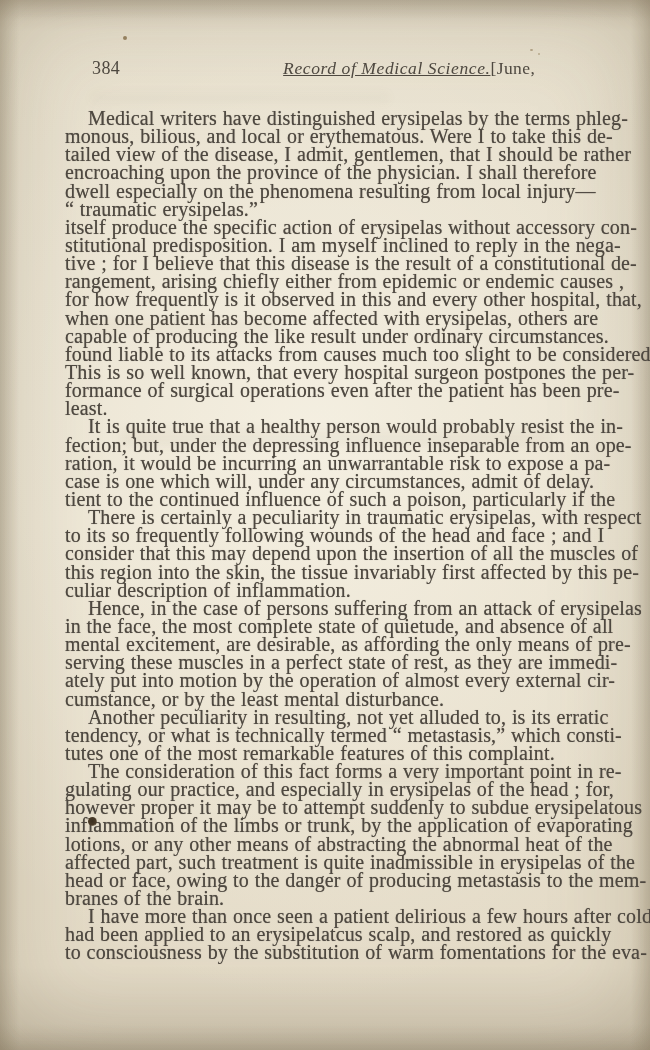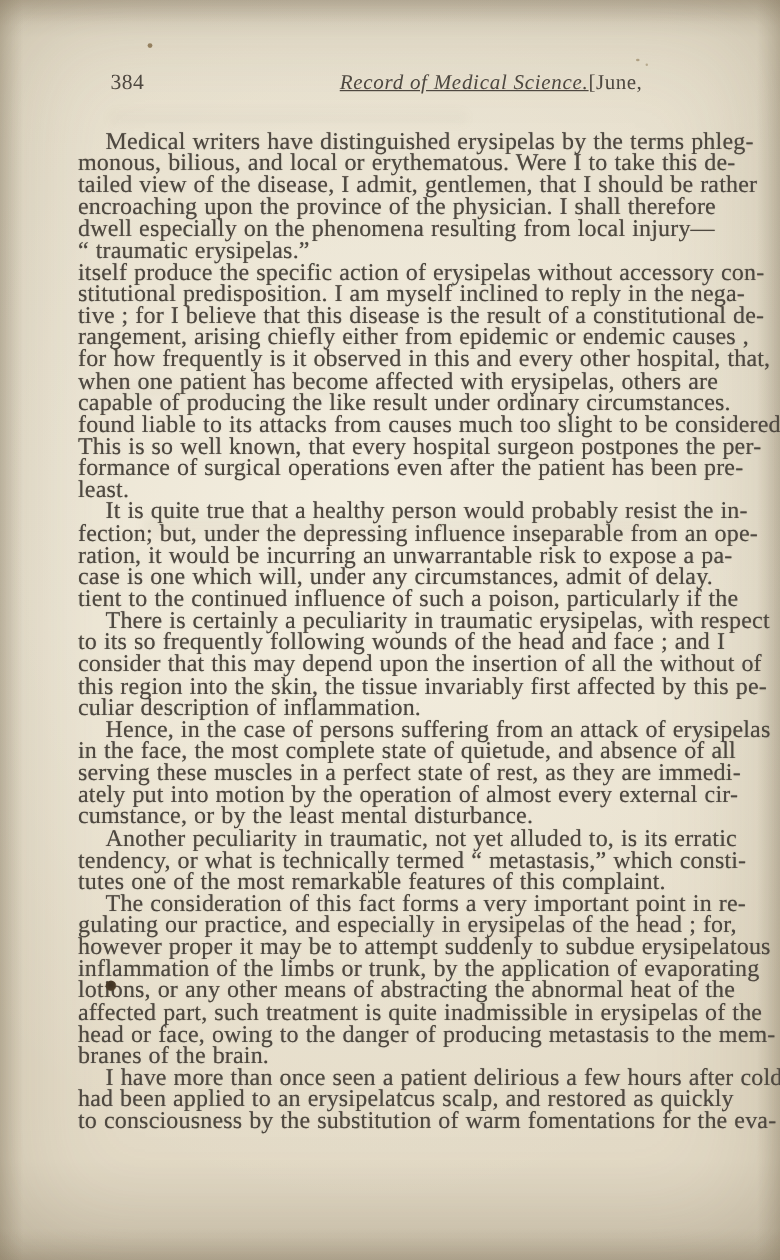--- a/index.html
+++ b/index.html
@@ -154,33 +154,34 @@
       <div class="paragraph">
         <div class="line first">It is quite true that a healthy person would probably resist the in-</div>
         <div class="line">fection; but, under the depressing influence inseparable from an ope-</div>
         <div class="line">ration, it would be incurring an unwarrantable risk to expose a pa-</div>
         <div class="line flush">case is one which will, under any circumstances, admit of delay.</div>
         <div class="line">tient to the continued influence of such a poison, particularly if the</div>
       </div>
       <div class="paragraph">
         <div class="line first">There is certainly a peculiarity in traumatic erysipelas, with respect</div>
         <div class="line">to its so frequently following wounds of the head and face ; and I</div>
-        <div class="line">consider that this may depend upon the insertion of all the without of</div>
+        <div class="line">consider that this may depend upon the insertion of all the muscles of</div>
         <div class="line">this region into the skin, the tissue invariably first affected by this pe-</div>
         <div class="line flush">culiar description of inflammation.</div>
       </div>
       <div class="paragraph">
         <div class="line first">Hence, in the case of persons suffering from an attack of erysipelas</div>
         <div class="line">in the face, the most complete state of quietude, and absence of all</div>
+        <div class="line">mental excitement, are desirable, as affording the only means of pre-</div>
         <div class="line">serving these muscles in a perfect state of rest, as they are immedi-</div>
         <div class="line">ately put into motion by the operation of almost every external cir-</div>
         <div class="line flush">cumstance, or by the least mental disturbance.</div>
       </div>
       <div class="paragraph">
-        <div class="line first">Another peculiarity in traumatic, not yet alluded to, is its erratic</div>
+        <div class="line first">Another peculiarity in resulting, not yet alluded to, is its erratic</div>
         <div class="line">tendency, or what is technically termed “ metastasis,” which consti-</div>
         <div class="line flush">tutes one of the most remarkable features of this complaint.</div>
       </div>
       <div class="paragraph">
         <div class="line first">The consideration of this fact forms a very important point in re-</div>
         <div class="line">gulating our practice, and especially in erysipelas of the head ; for,</div>
         <div class="line">however proper it may be to attempt suddenly to subdue erysipelatous</div>
         <div class="line">inflammation of the limbs or trunk, by the application of evaporating</div>
         <div class="line">lotions, or any other means of abstracting the abnormal heat of the</div>
         <div class="line">affected part, such treatment is quite inadmissible in erysipelas of the</div>

